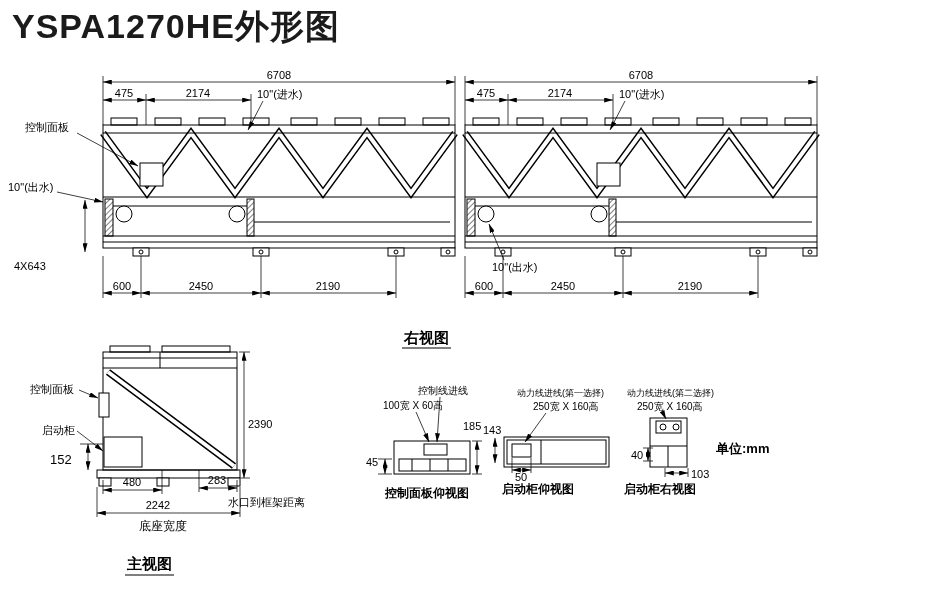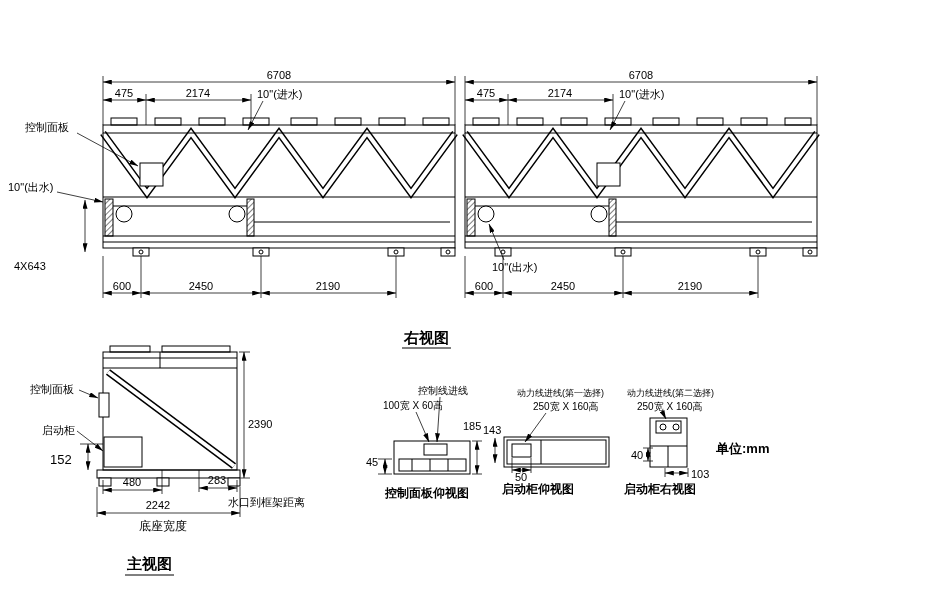--- a/index.html
+++ b/index.html
@@ -22,20 +22,21 @@
   .thin{stroke:#000;stroke-width:0.75;fill:none;}
   .dimline{stroke:#000;stroke-width:0.75;fill:none;}
   .bandb{stroke:#000;stroke-width:7;fill:none;}
   .bandw{stroke:#fff;stroke-width:4;fill:none;}
 </style>
 </head>
 <body>
 
 <div class="page">
 
+  <h1 class="title">YSPA1270HE外形图</h1>
 
   <svg class="canvas" width="930" height="594" viewBox="0 0 930 594" xmlns="http://www.w3.org/2000/svg">
 
     <defs>
       <marker id="arr" viewBox="0 0 9 5" markerWidth="9" markerHeight="5" refX="8.8" refY="2.5" orient="auto-start-reverse" markerUnits="userSpaceOnUse">
         <path d="M0,0 L9,2.5 L0,5 Z" fill="#000"></path>
       </marker>
       <pattern id="hatch" width="4" height="4" patternUnits="userSpaceOnUse" patternTransform="rotate(45)">
         <line x1="0" y1="0" x2="0" y2="4" stroke="#000" stroke-width="1"></line>
       </pattern>

